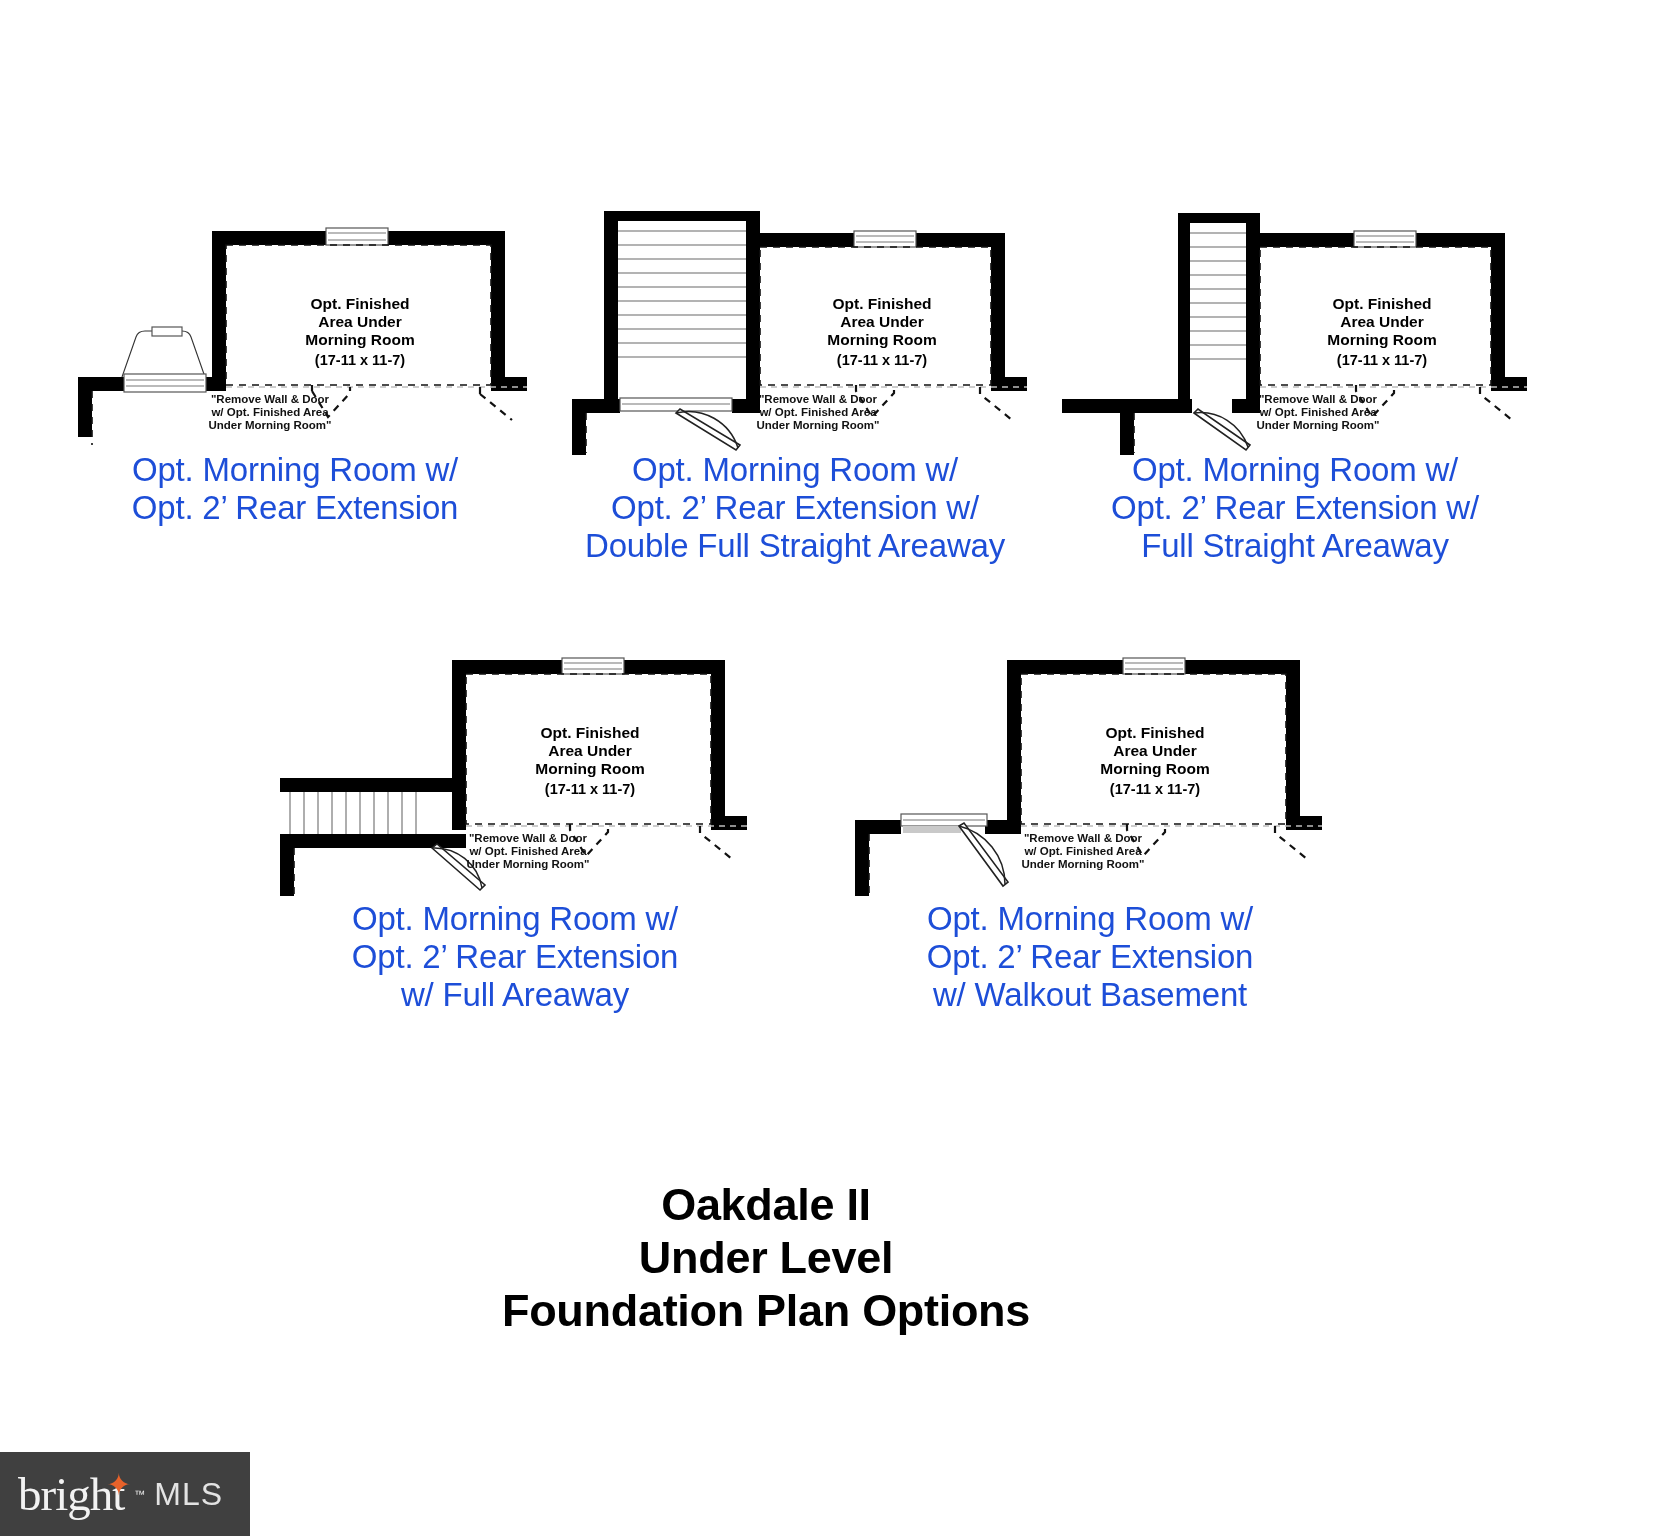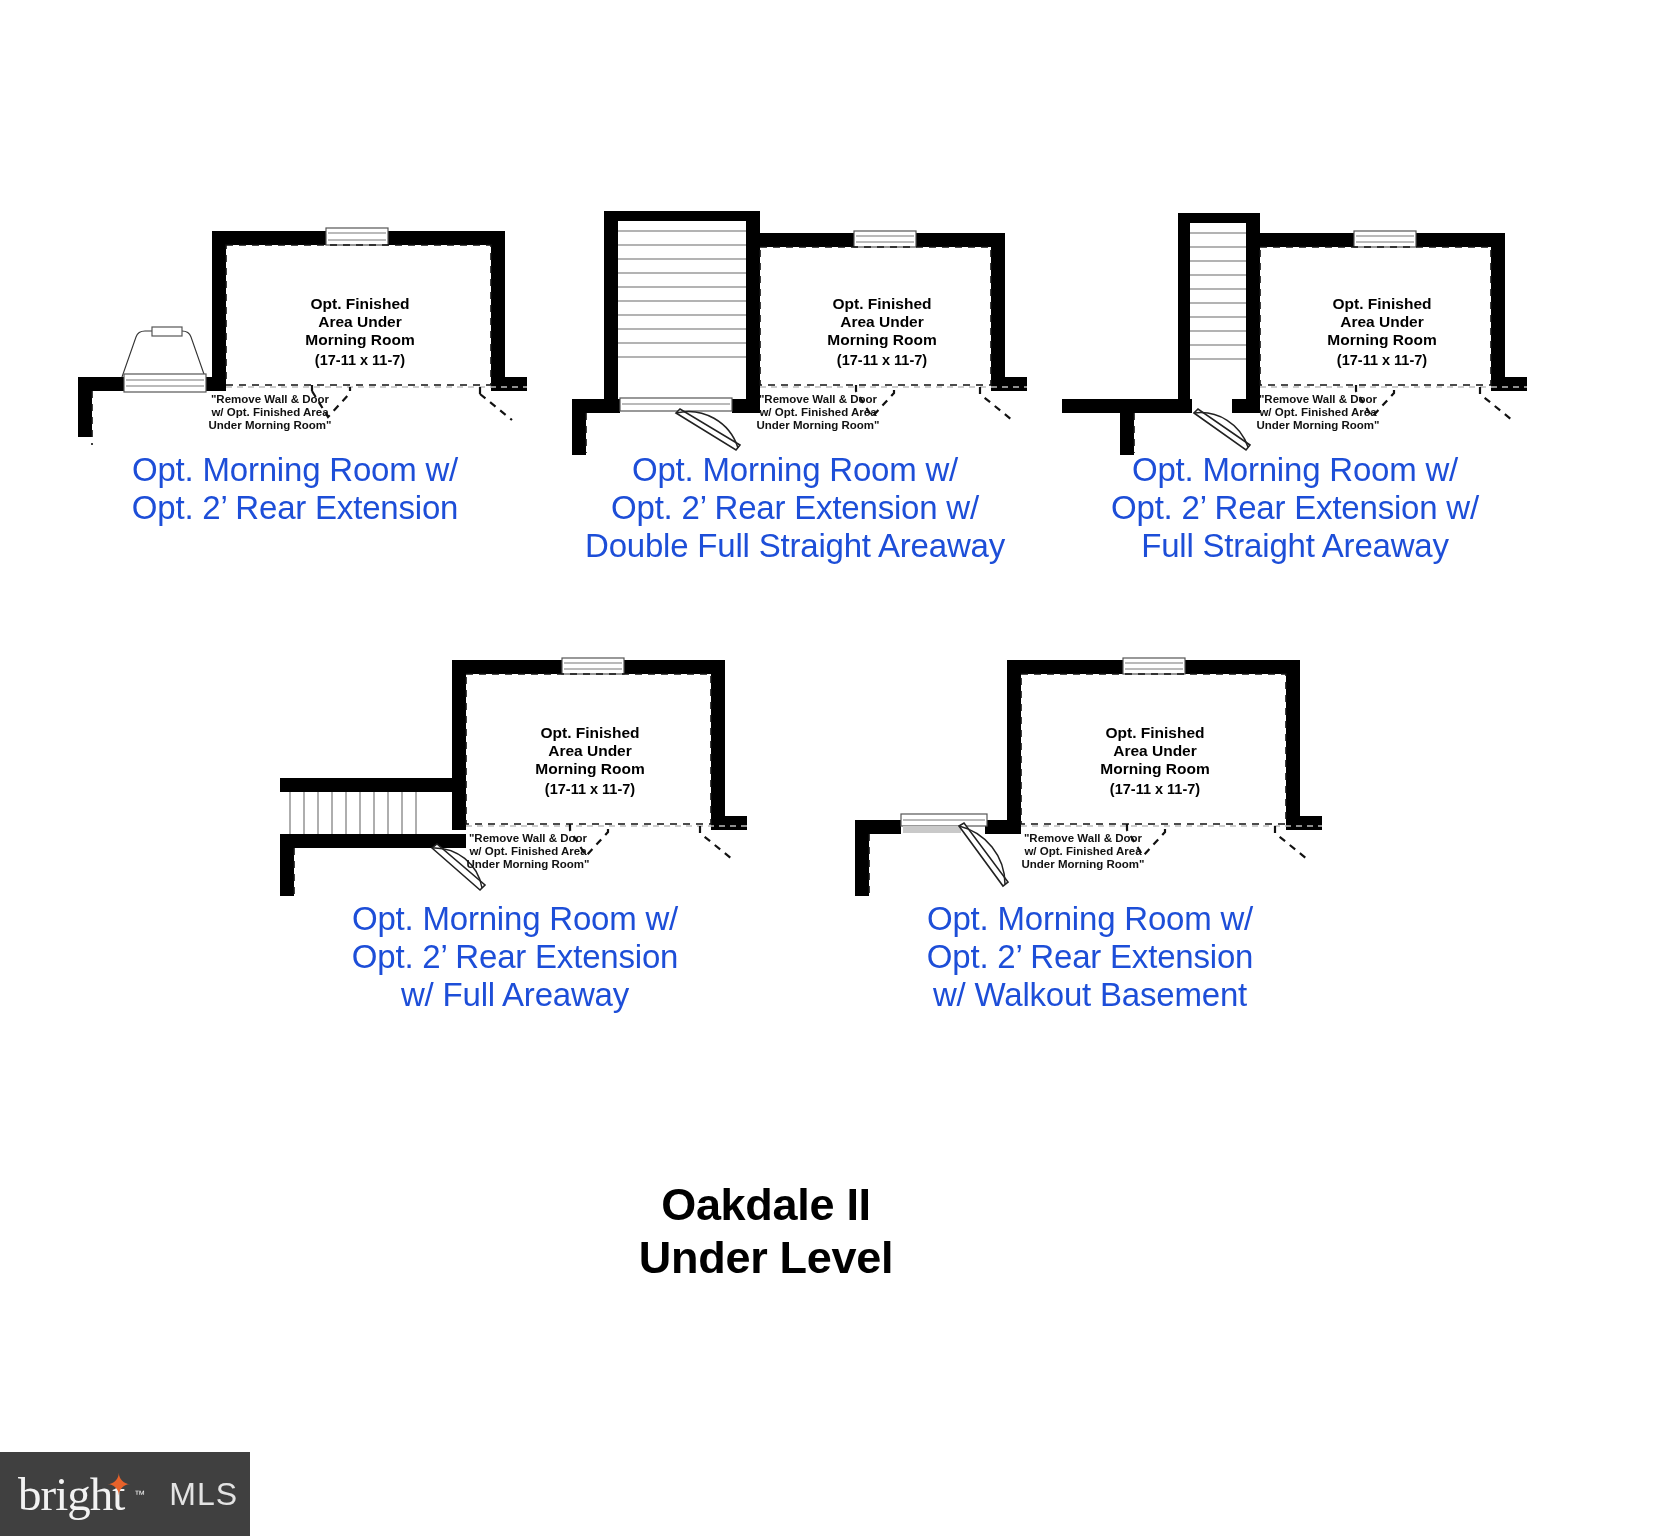--- a/index.html
+++ b/index.html
@@ -103,21 +103,21 @@
     vertical-align: super;
     margin-left: 10px;
     letter-spacing: 0;
   }
   #brightmls-logo .bm-mls {
     font-family: "Liberation Sans", "DejaVu Sans", sans-serif;
     font-size: 32px;
     line-height: 32px;
     color: #e3e3e3;
     letter-spacing: 1px;
-    margin-left: 24px;
+    margin-left: 9px;
     text-align: center;
   }
 
   svg { display: block; overflow: visible; }
   .wall      { fill: #000000; }
   .tread     { stroke: #9a9a9a; stroke-width: 1.6; fill: none; }
   .thin      { stroke: #333333; stroke-width: 1.1; fill: none; }
   .dash-in   { stroke: #111111; stroke-width: 1.6; fill: none; stroke-dasharray: 7 6; }
   .dash-lite { stroke: #bdbdbd; stroke-width: 1.4; fill: none; stroke-dasharray: 6 5; }
   .dash-mark { stroke: #111111; stroke-width: 2.2; fill: none; stroke-dasharray: 7 6; }
@@ -425,20 +425,21 @@
       <text class="note-text" x="228" y="230">Under Morning Room"</text>
     </svg>
     <div class="plan-caption" style="top:262px;">Opt. Morning Room w/
 Opt. 2’ Rear Extension
 w/ Walkout Basement</div>
   </div>
 
   <div id="title-block">
     <span class="tline">Oakdale II</span>
     <span class="tline">Under Level</span>
+    <span class="tline">Foundation Plan Options</span>
   </div>
 
   <div id="brightmls-logo">
     <span class="bm-bright">
       <span>bright</span>
       <span class="bm-star">✦</span>
     </span>
     <span class="bm-tm">™</span>
     <span class="bm-mls">MLS</span>
   </div>

